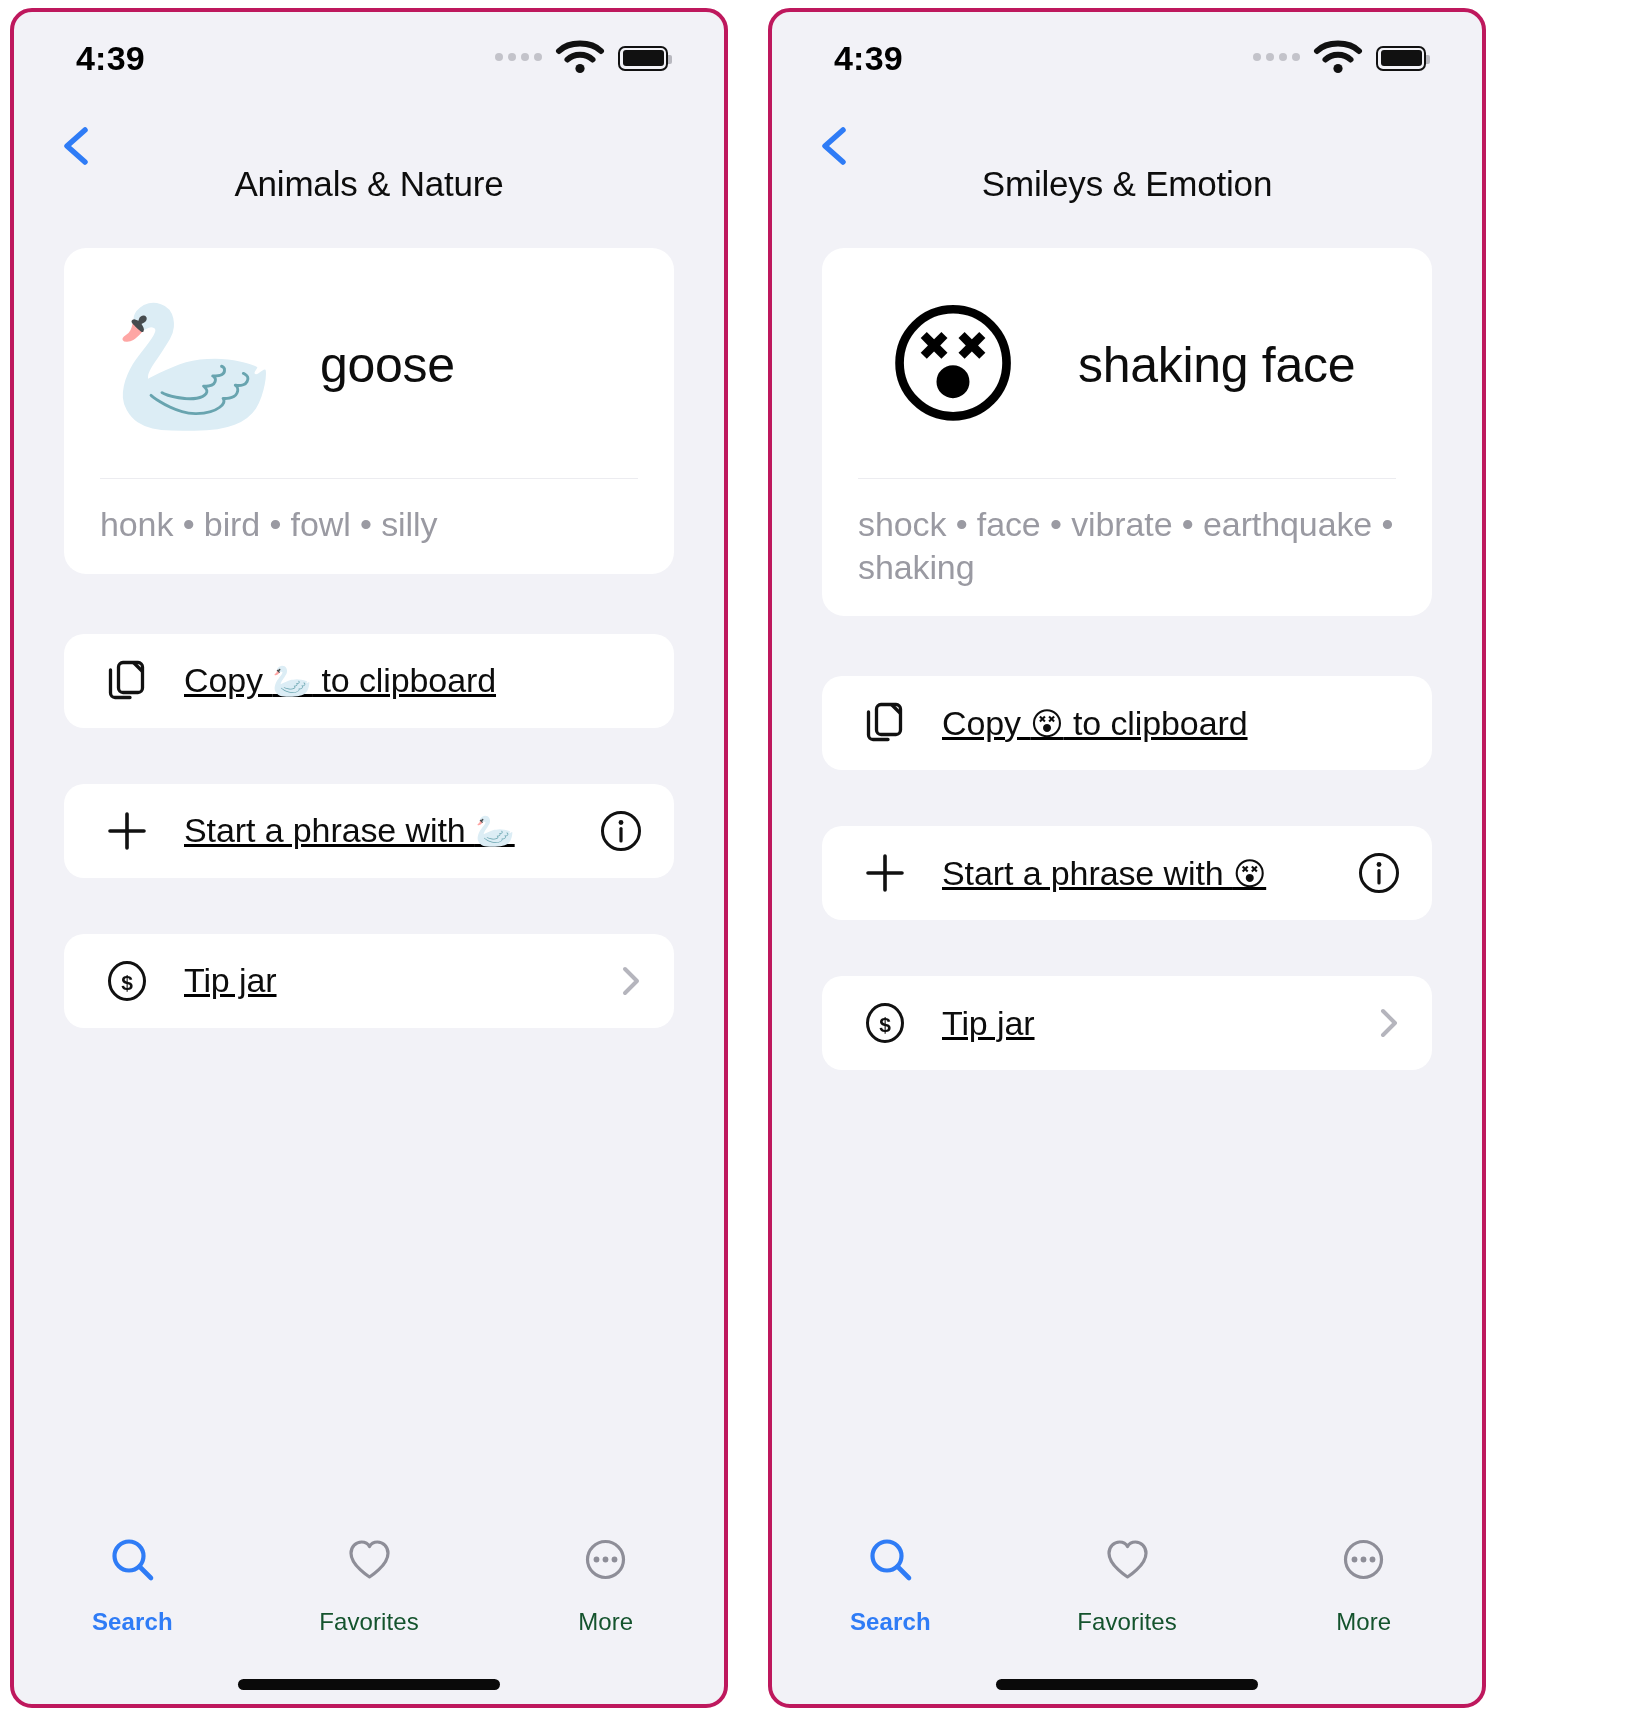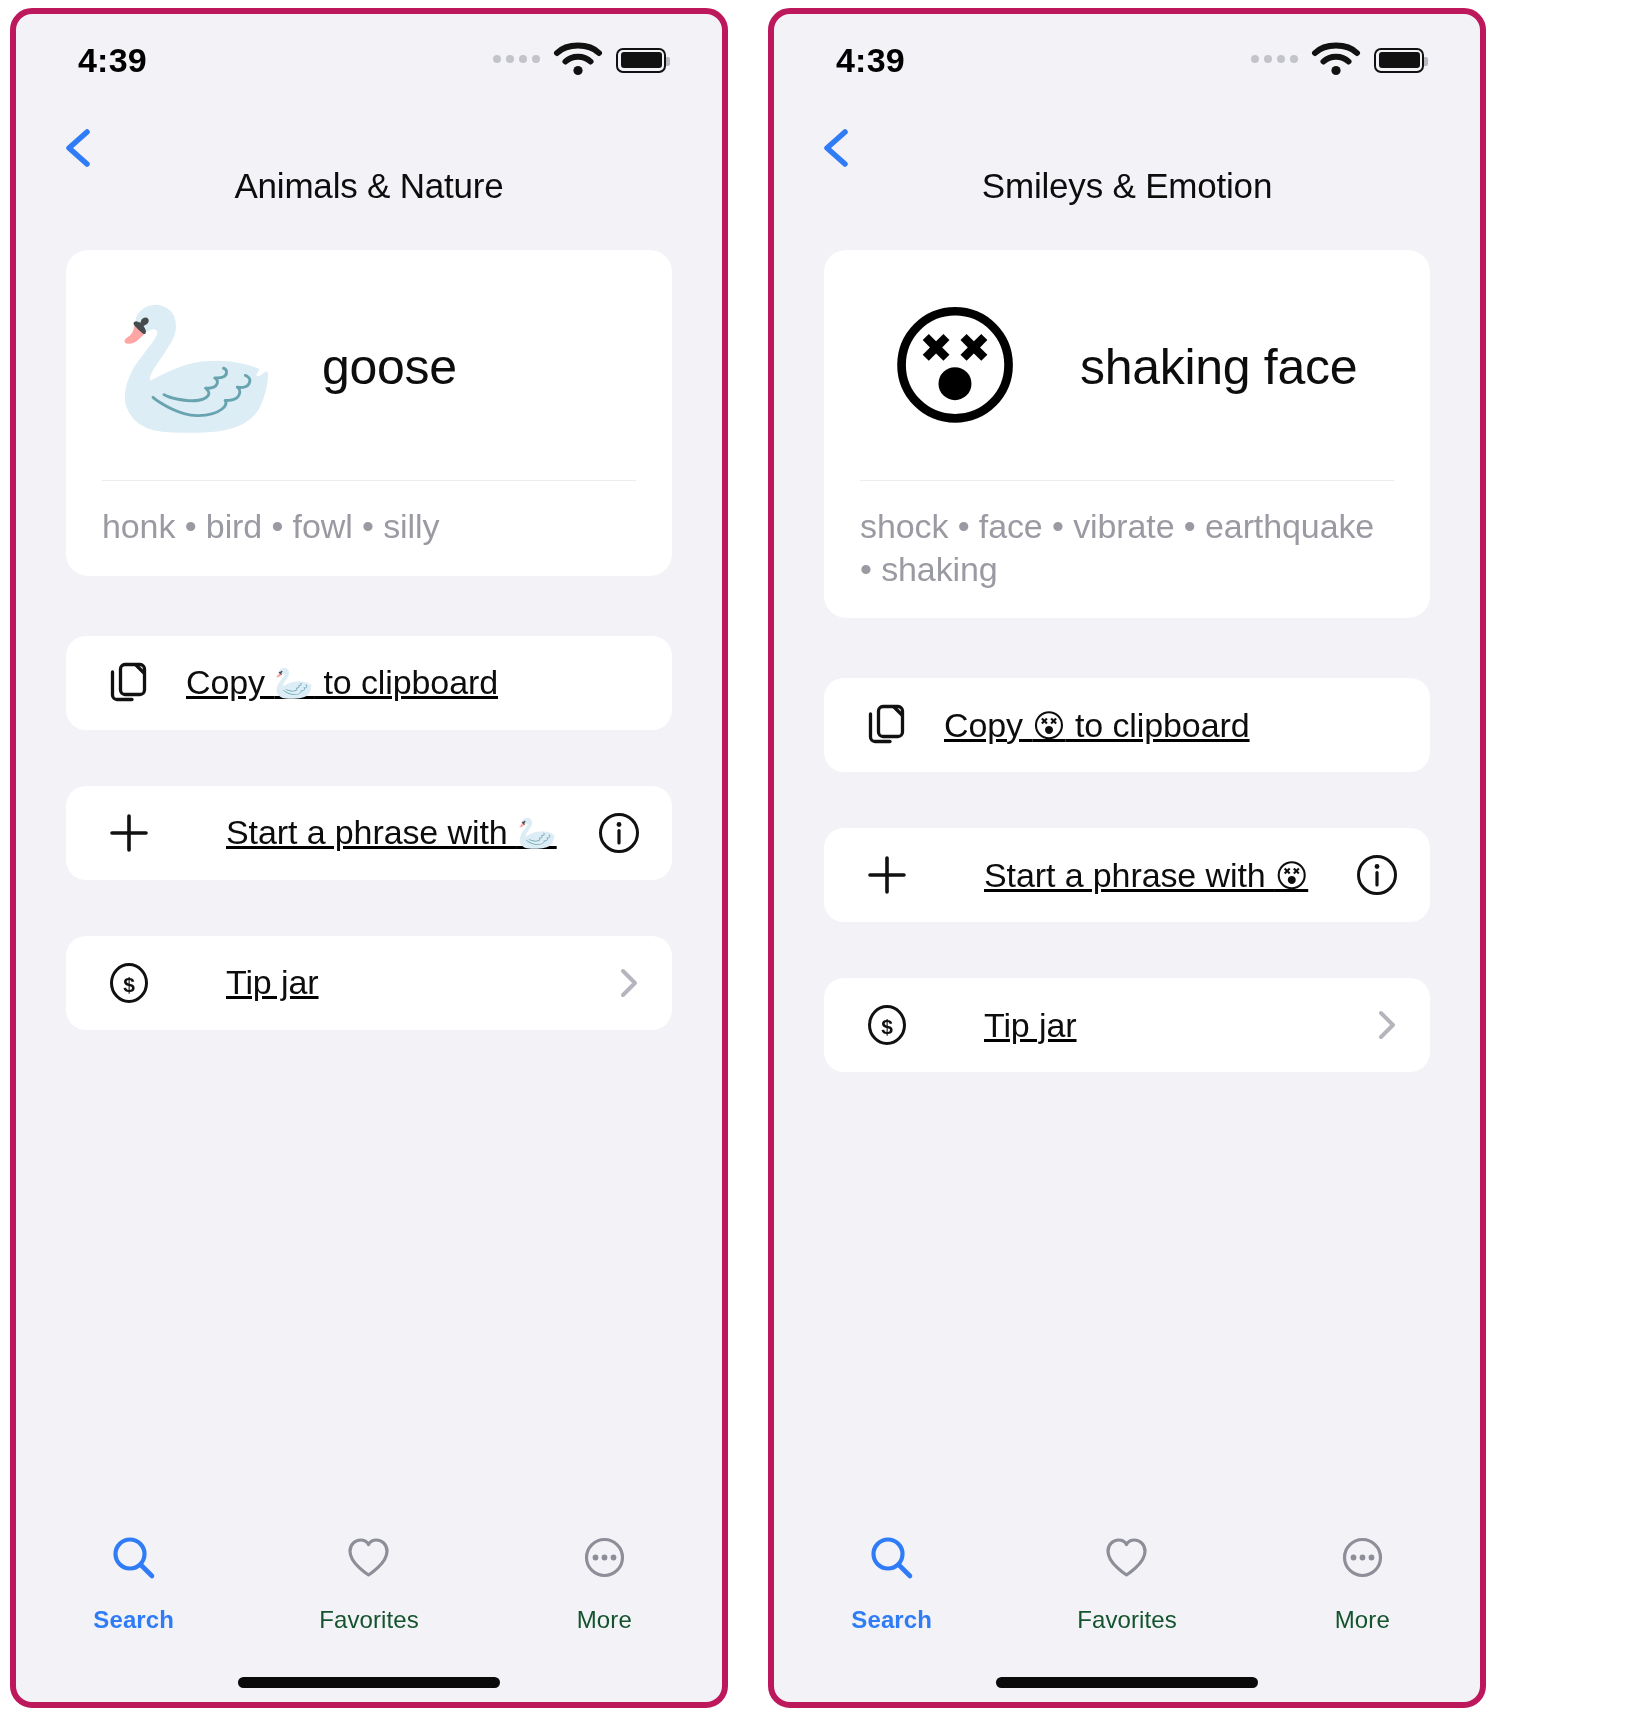--- a/index.html
+++ b/index.html
@@ -13,21 +13,21 @@
     width: 1640px; height: 1718px;
     display: flex;
     gap: 40px;
     padding: 8px 10px 10px 10px;
   }
   .phone {
     position: relative;
     width: 718px;
     height: 1700px;
     background: #f2f2f7;
-    border: 6px solid #be185d;
+    border: 4px solid #be185d;
     border-radius: 22px;
     overflow: hidden;
     display: flex;
     flex-direction: column;
   }
 
   
   .statusbar {
     height: 92px;
     display: flex;
@@ -133,21 +133,21 @@
   .action .label {
     flex: 1 1 auto;
     margin-left: 34px;
     font-size: 34px;
     color: #0d0d0d;
     letter-spacing: -0.1px;
     white-space: nowrap;
   }
   .action .label .inline-emoji { font-family: "DejaVu Sans", sans-serif; font-size: 32px; }
   .action .trail-icon { flex: 0 0 auto; display: flex; align-items: center; }
-  .gap-small { margin-top: 56px; gap: 40px; }
+  .gap-small { margin-top: 56px; }
 
   
   .tabbar {
     flex: 0 0 auto;
     height: 150px;
     display: flex;
     align-items: flex-start;
     padding-top: 22px;
   }
   .tab {

